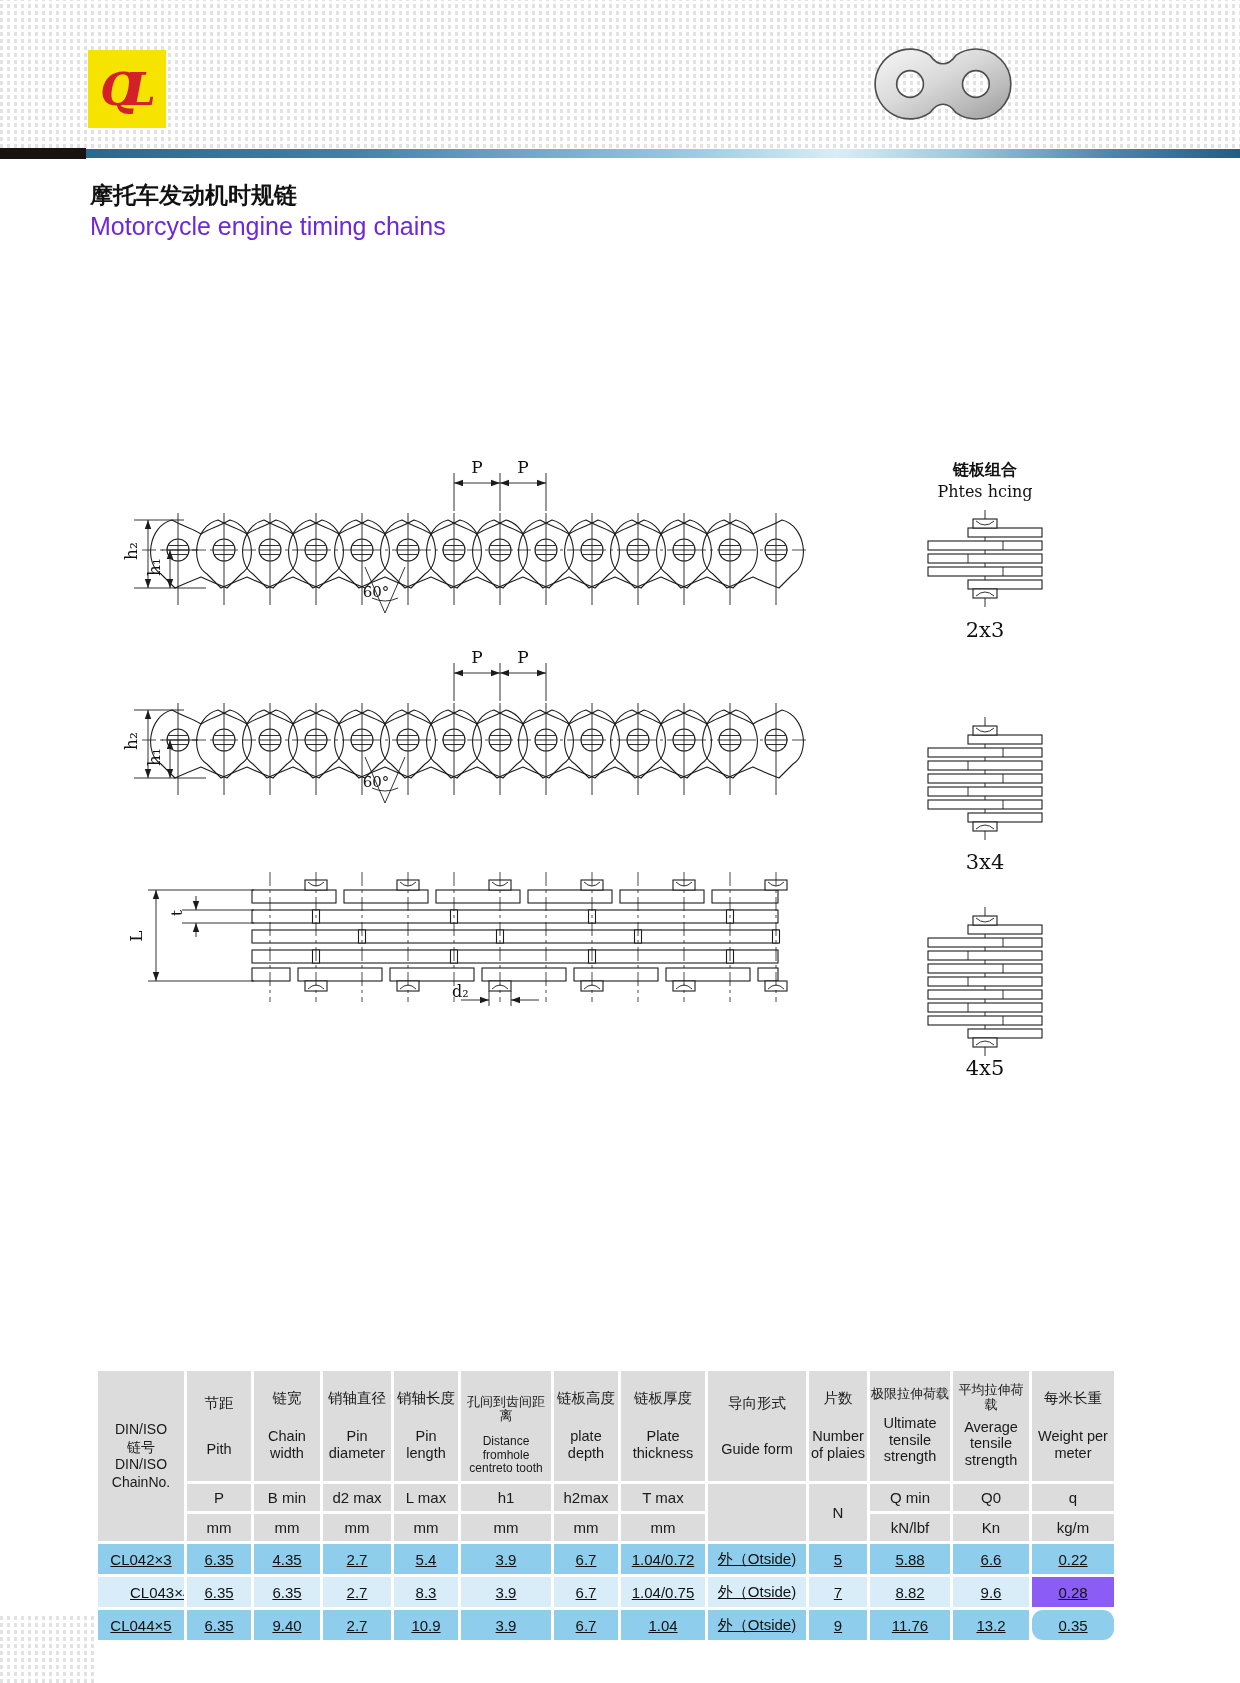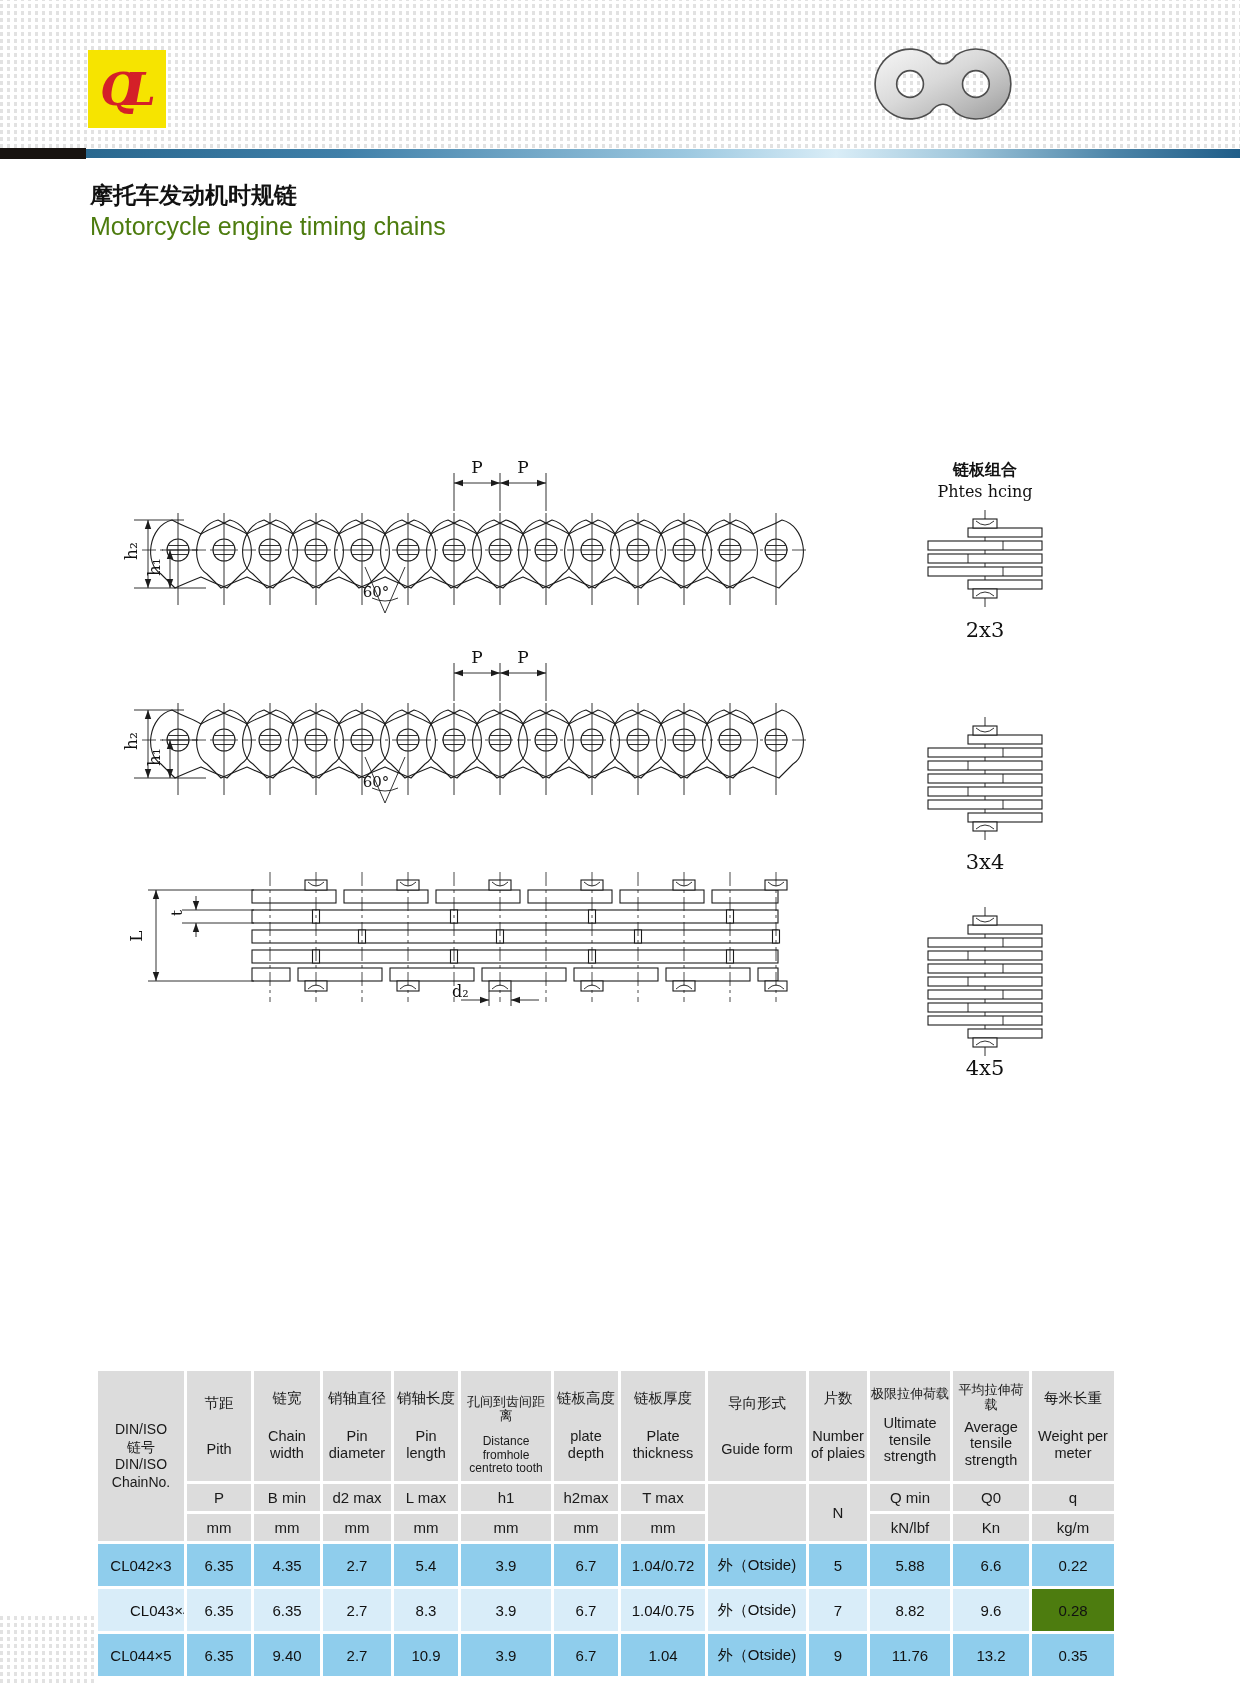--- a/index.html
+++ b/index.html
@@ -18,21 +18,21 @@
              color:#d42028;letter-spacing:-14px;padding-right:12px;}
   .logo-right{width:140px;height:78px;display:flex;flex-direction:column;}
   .logo-cn{height:39px;background:#22418d;color:#fff;font-size:20px;font-weight:bold;
            letter-spacing:4px;display:flex;align-items:center;justify-content:center;}
   .logo-en{height:39px;background:#e01021;color:#fff;font-size:11.5px;font-weight:bold;
            letter-spacing:0.5px;display:flex;align-items:center;justify-content:center;}
   .rule-black{left:0;top:148px;width:86px;height:11px;background:#181310;}
   .rule-blue{left:86px;top:149px;width:1154px;height:9px;
       background:linear-gradient(90deg,#2a688f 0%,#3f7fa8 22%,#9cc8e0 52%,#d9edf7 65%,#9fc6db 76%,#4d85a8 89%,#1f5d88 100%);}
   .title-cn{left:90px;top:180px;font-size:23px;font-weight:bold;color:#111;}
-  .title-en{left:90px;top:212px;font-size:25px;color:#4d7c0f;}
+  .title-en{left:90px;top:212px;font-size:25px;color:#6d28d9;}
   
   .diagram{position:absolute;}
   .dlabel{position:absolute;font-family:"DejaVu Serif",serif;font-size:17px;color:#111;
           text-align:center;white-space:nowrap;}
   .rot{transform:rotate(-90deg);transform-origin:center;}
   .lace-title{font-family:"DejaVu Serif",serif;color:#111;text-align:center;}
   .stack-label{font-family:"DejaVu Serif",serif;font-size:21px;color:#111;text-align:center;}
   
   .ln{fill:none;stroke:#1c1c1c;stroke-width:1.1;}
   .lnf{fill:#fff;stroke:#1c1c1c;stroke-width:1.1;}
@@ -41,21 +41,21 @@
   .arr{fill:#1c1c1c;stroke:none;}
   
   .spec-table{position:absolute;left:95px;top:1368px;border-collapse:separate;border-spacing:3px;
               table-layout:fixed;width:996px;}
   .spec-table td{text-align:center;vertical-align:middle;padding:0 1px;overflow:hidden;}
   .hd{background:#dcdcdc;color:#1a1a1a;}
   .name-cell{height:92px;font-size:14.5px;line-height:1.15;}
   .name-cell .cellwrap{display:flex;flex-direction:column;justify-content:space-around;height:92px;}
   .sym-cell{height:27px;font-size:15px;}
   .unit-cell{height:27px;font-size:15px;}
-  .data-cell{height:42px;font-size:15px;color:#111;}
+  .data-cell{height:30px;font-size:15px;color:#111;text-decoration:underline;}
   .pre{white-space:pre-line;font-size:14px;line-height:1.25;}
   .sm{font-size:12px;line-height:1.1;margin-top:18px;}
   .sm2{font-size:13px;line-height:1.1;}
   .band-bottom{left:0;top:1616px;width:96px;height:67px;}
 </style>
 </head>
 <body>
 
 <div class="page">
 
@@ -651,35 +651,35 @@
       <td class="data-cell" style="background: rgb(217, 237, 249);">6.35</td>
       <td class="data-cell" style="background: rgb(217, 237, 249);">2.7</td>
       <td class="data-cell" style="background: rgb(217, 237, 249);">8.3</td>
       <td class="data-cell" style="background: rgb(217, 237, 249);">3.9</td>
       <td class="data-cell" style="background: rgb(217, 237, 249);">6.7</td>
       <td class="data-cell" style="background: rgb(217, 237, 249);">1.04/0.75</td>
       <td class="data-cell" style="background: rgb(217, 237, 249);">外（Otside)</td>
       <td class="data-cell" style="background: rgb(217, 237, 249);">7</td>
       <td class="data-cell" style="background: rgb(217, 237, 249);">8.82</td>
       <td class="data-cell" style="background: rgb(217, 237, 249);">9.6</td>
-      <td class="data-cell" style="background: #4d7c0f;">0.28</td>
+      <td class="data-cell" style="background: #8b5cf6;">0.28</td>
     </tr>
     <tr class="r2">
       <td class="data-cell" style="background: rgb(143, 205, 236);">CL044×5</td>
       <td class="data-cell" style="background: rgb(143, 205, 236);">6.35</td>
       <td class="data-cell" style="background: rgb(143, 205, 236);">9.40</td>
       <td class="data-cell" style="background: rgb(143, 205, 236);">2.7</td>
       <td class="data-cell" style="background: rgb(143, 205, 236);">10.9</td>
       <td class="data-cell" style="background: rgb(143, 205, 236);">3.9</td>
       <td class="data-cell" style="background: rgb(143, 205, 236);">6.7</td>
       <td class="data-cell" style="background: rgb(143, 205, 236);">1.04</td>
       <td class="data-cell" style="background: rgb(143, 205, 236);">外（Otside)</td>
       <td class="data-cell" style="background: rgb(143, 205, 236);">9</td>
       <td class="data-cell" style="background: rgb(143, 205, 236);">11.76</td>
       <td class="data-cell" style="background: rgb(143, 205, 236);">13.2</td>
-      <td class="data-cell" style="background: rgb(143, 205, 236);">0.35</td>
+      <td class="data-cell" style="background: rgb(143, 205, 236); border-radius: 11px;">0.35</td>
     </tr>
     </tbody>
   </table>
 
   <div class="abs band-bottom dots"></div>
 
 </div>
 
 </body></html>

